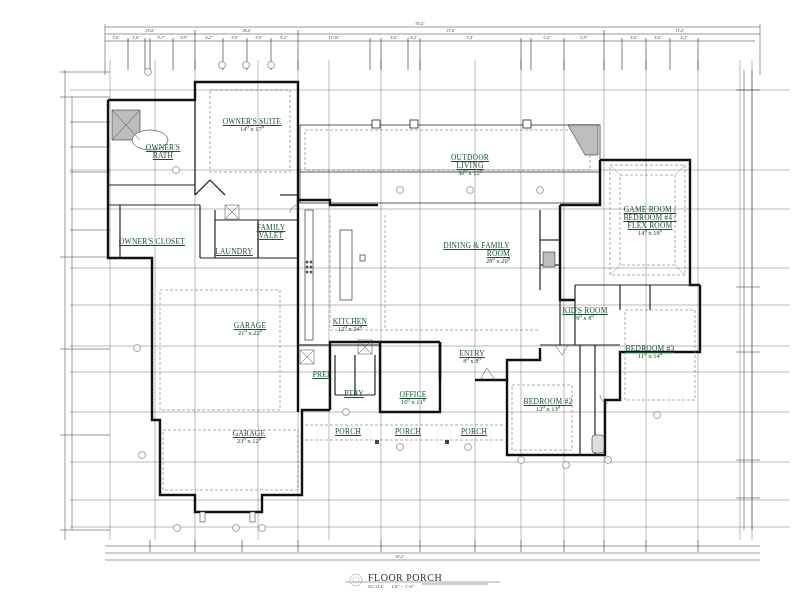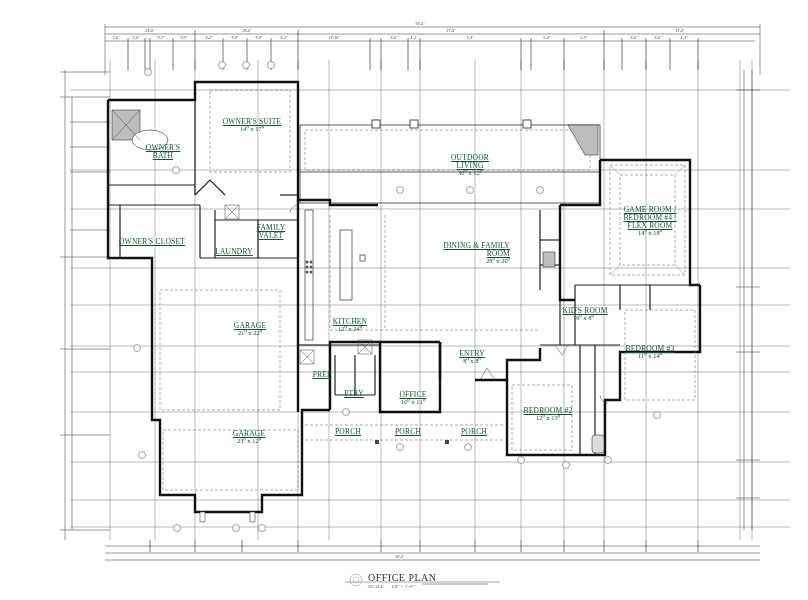--- a/index.html
+++ b/index.html
@@ -367,37 +367,37 @@
   <div class="room-name">PTRY</div>
 </div>
 <div class="room-label" style="left:390px;top:372px;width:46px;margin-top:19px;">
   <div class="room-name">OFFICE</div>
   <div class="room-dim">10⁰ x 11⁰</div>
 </div>
 <div class="room-label" style="left:452px;top:350px;width:40px;">
   <div class="room-name">ENTRY</div>
   <div class="room-dim">8⁰ x 8⁰</div>
 </div>
-<div class="room-label" style="left:520px;top:398px;width:56px;margin-top:9px;">
+<div class="room-label" style="left:520px;top:398px;width:56px;">
   <div class="room-name">BEDROOM #2</div>
   <div class="room-dim">12⁰ x 13⁰</div>
 </div>
 <div class="room-label" style="left:224px;top:430px;width:50px;">
   <div class="room-name">GARAGE</div>
   <div class="room-dim">23⁰ x 12⁰</div>
 </div>
 <div class="room-label" style="left:332px;top:428px;width:32px;">
   <div class="room-name">PORCH</div>
 </div>
 <div class="room-label" style="left:392px;top:428px;width:32px;">
   <div class="room-name">PORCH</div>
 </div>
 <div class="room-label" style="left:458px;top:428px;width:32px;">
   <div class="room-name">PORCH</div>
 </div>
 
 <div class="title-block">
-  <div class="title-text">OFFICE PLAN</div>
+  <div class="title-text">FLOOR PORCH</div>
   <div class="scale-text">
     <span>SCALE</span>
     <span style="margin-left:6px;">1/8" = 1'-0"</span>
   </div>
 </div>
 
 </body></html>

